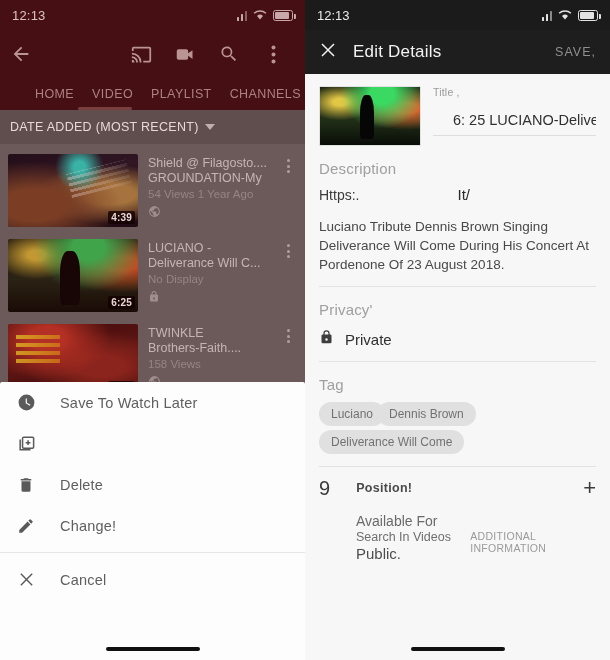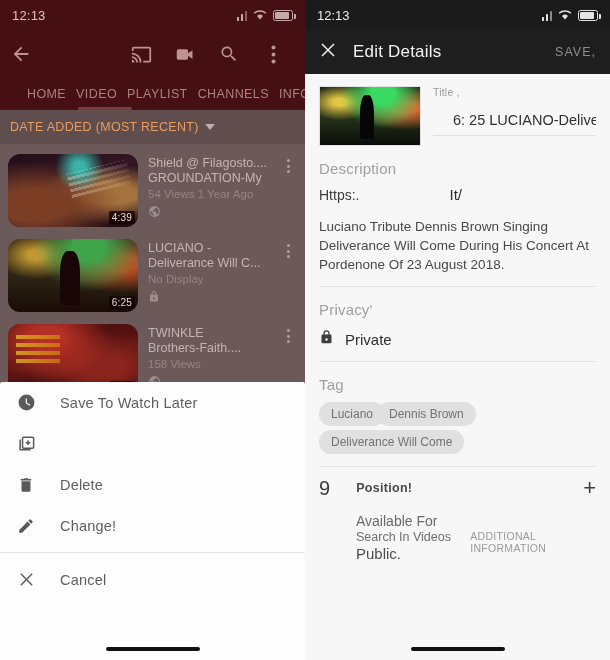--- a/index.html
+++ b/index.html
@@ -33,39 +33,39 @@
   .yt-appbar {
     height:48px; background:#3d1218; display:flex; align-items:center; padding:0 10px; gap:0;
   }
   .yt-appbar .back { width:40px; display:flex; align-items:center; justify-content:flex-start; }
   .yt-appbar .spacer { flex:1; }
   .yt-appbar .act { width:44px; display:flex; align-items:center; justify-content:center; }
   .icn { fill:#c8b0b0; }
 
   .yt-tabs {
     height:32px; background:#3d1218; position:relative; overflow:hidden;
-    display:flex; align-items:center; padding-left:22px;
+    display:flex; align-items:center; padding-left:30px;gap:8px;
   }
   .yt-tabs .tab {
     color:#b79a9a; font-size:12.5px; letter-spacing:.4px; white-space:nowrap;
     padding:0 5px; font-weight:400;
   }
   .tab-underline {
     position:absolute; bottom:0; left:78px; width:54px; height:3px; background:#7a4a4a; border-radius:2px;
   }
 
   .yt-sort {
     height:34px; background:#5c5c5c; display:flex; align-items:center; padding-left:10px; gap:6px;
   }
-  .yt-sort span { color:#fdba74; font-size:12.5px; letter-spacing:.3px; }
+  .yt-sort span { color:#ffffff; font-size:12.5px; letter-spacing:.3px; }
   .caret { width:0;height:0;border-left:5px solid transparent;border-right:5px solid transparent;border-top:6px solid #cfcfcf; }
 
   .vid-list { background:#6a6a6a; padding:4px 0 0 0; height:330px; }
   .vid-row { display:flex; padding:6px 8px; gap:10px; align-items:flex-start; }
-  .thumb { width:130px; height:73px; position:relative; border-radius:12px; overflow:hidden; flex:none; }
+  .thumb { width:130px; height:73px; position:relative; border-radius:2px; overflow:hidden; flex:none;font-weight:bold; }
   .thumb .dur {
     position:absolute; right:3px; bottom:3px; background:rgba(0,0,0,.78); color:#fff;
     font-size:10px; padding:1px 3px; border-radius:2px; letter-spacing:.2px;
   }
   .vmeta { flex:1; min-width:0; padding-top:2px; }
   .vtitle { color:#d6d6d6; font-size:12.5px; line-height:15px; }
   .vsub { color:#9d9d9d; font-size:11.5px; margin-top:2px; }
   .vbadge { margin-top:4px; }
   .kebab { width:18px; display:flex; flex-direction:column; align-items:center; gap:2.5px; padding-top:5px; }
   .kebab i{ width:3px;height:3px;border-radius:50%;background:#bdbdbd; display:block;}
@@ -140,21 +140,21 @@
                  border:1px solid #e2e2e2; background:#111; }
   .tf { flex:1; min-width:0; }
   .tf-label { color:#9a9a9a; font-size:10.5px; letter-spacing:.2px; }
   .tf-valrow { display:flex; align-items:flex-end; gap:4px; margin-top:14px;margin-left:20px; }
   .tf-dur { color:#303030; font-size:14.5px; white-space:nowrap; }
   .tf-val { color:#303030; font-size:14.5px; white-space:nowrap; overflow:hidden; }
   .tf-underline { height:1px; background:#dedede; margin-top:7px; }
 
   .sec { padding:14px 14px 0 14px; }
   .sec-label { color:#9f9f9f; font-size:15px; letter-spacing:.2px; }
-  .desc-line1 { display:flex; align-items:flex-end; gap:2px; margin-top:9px; }
+  .desc-line1 { display:flex; align-items:flex-end; gap:10px; margin-top:9px; }
   .desc-https { color:#3a3a3a; font-size:14px; }
   .desc-it { color:#2a2a2a; font-size:15px; margin-left:88px; }
   .desc-body { color:#494949; font-size:13.5px; line-height:19px; margin-top:14px; }
   .hr { height:1px; background:#e3e3e3; margin-top:12px; }
 
   .priv-row { display:flex; align-items:center; gap:11px; margin-top:11px; }
   .priv-val { color:#2f2f2f; font-size:15px; }
 
   .tags { margin-top:9px; position:relative; height:52px; }
   .chip { display:inline-block; background:#e0e0e0; color:#727272; font-size:12px;

